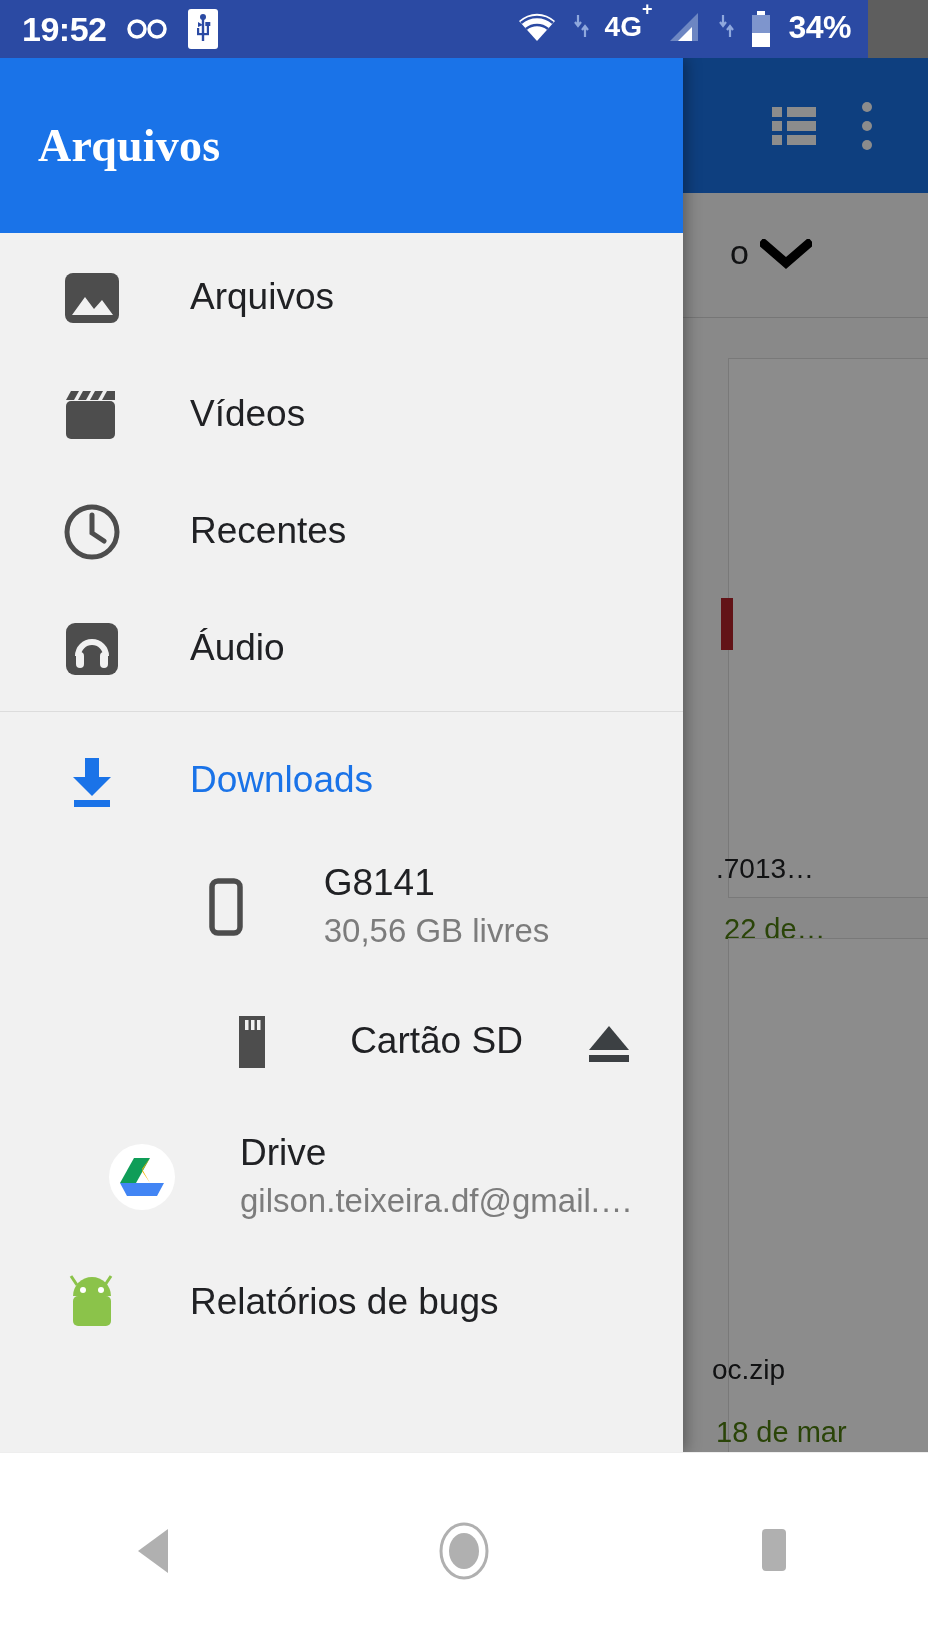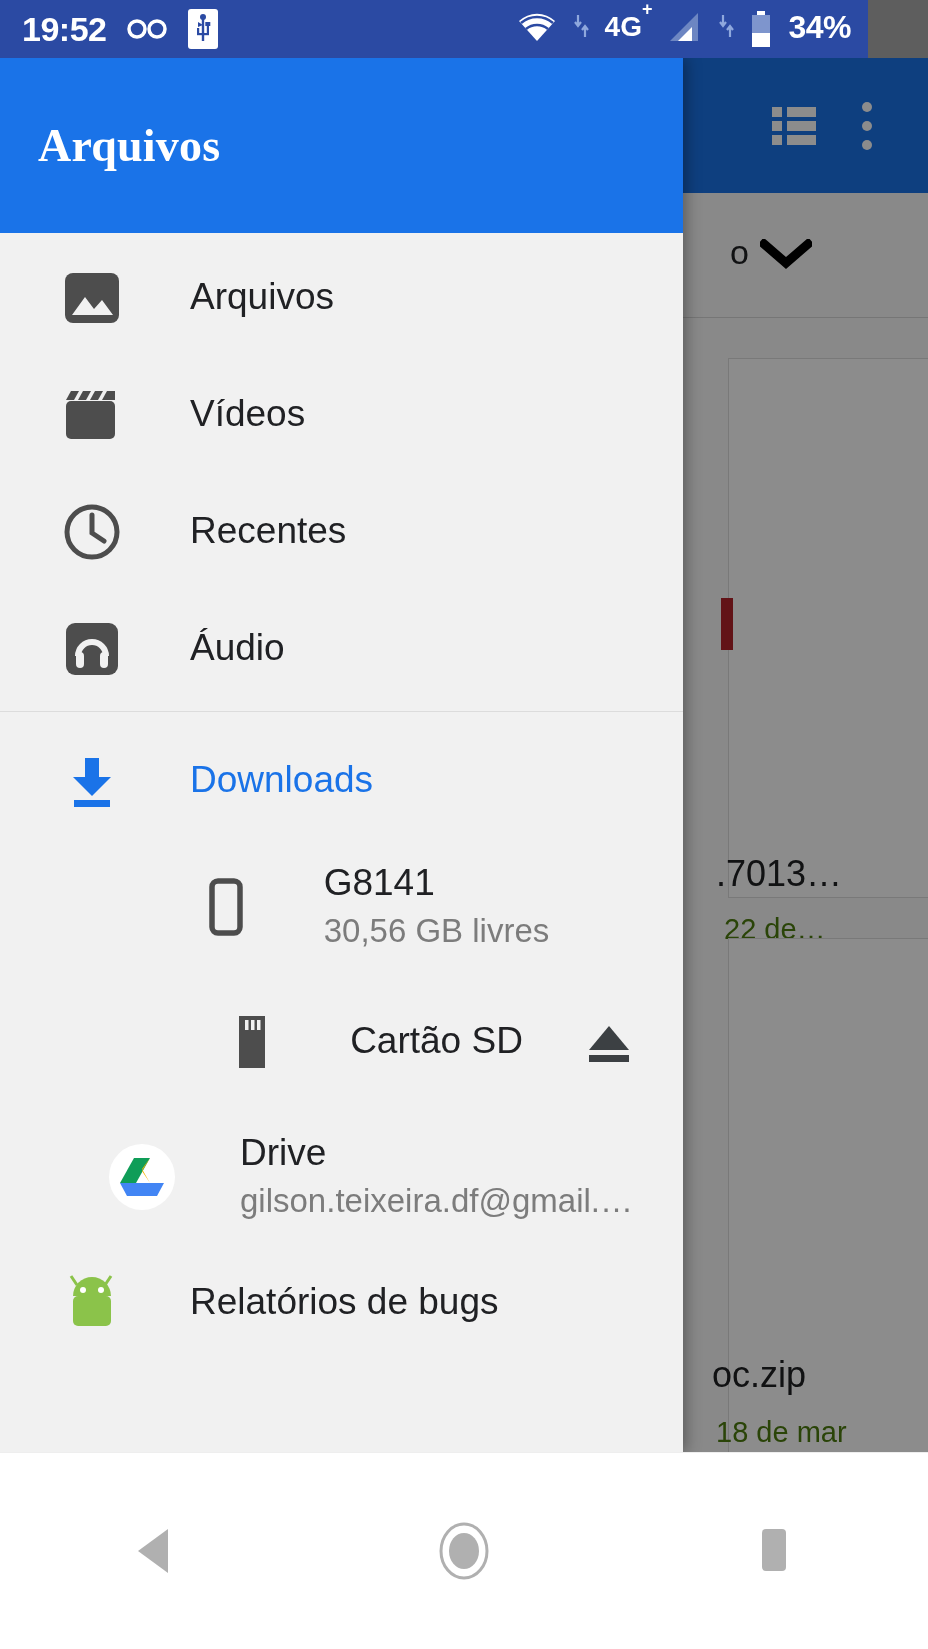--- a/index.html
+++ b/index.html
@@ -135,21 +135,21 @@
   .bg-card-1 { left: 728px; top: 300px; width: 310px; height: 540px; }
   .bg-card-2 { left: 728px; top: 880px; width: 310px; height: 540px; }
   .bg-redbar {
     position: absolute;
     left: 721px; top: 540px;
     width: 12px; height: 52px;
     background: #b3232a;
   }
   .bg-file-label {
     position: absolute;
-    font-size: 36px;
+    font-size: 28px;
     color: #202124;
     white-space: nowrap;
   }
   .bg-file-sub {
     position: absolute;
     font-size: 29px;
     color: #4d7c0f;
     white-space: nowrap;
   }
 

